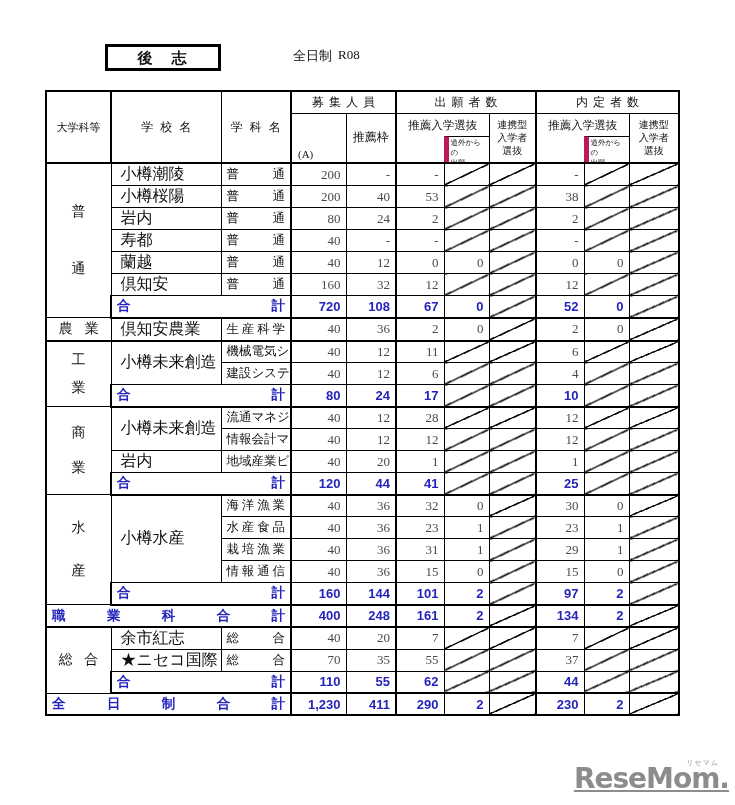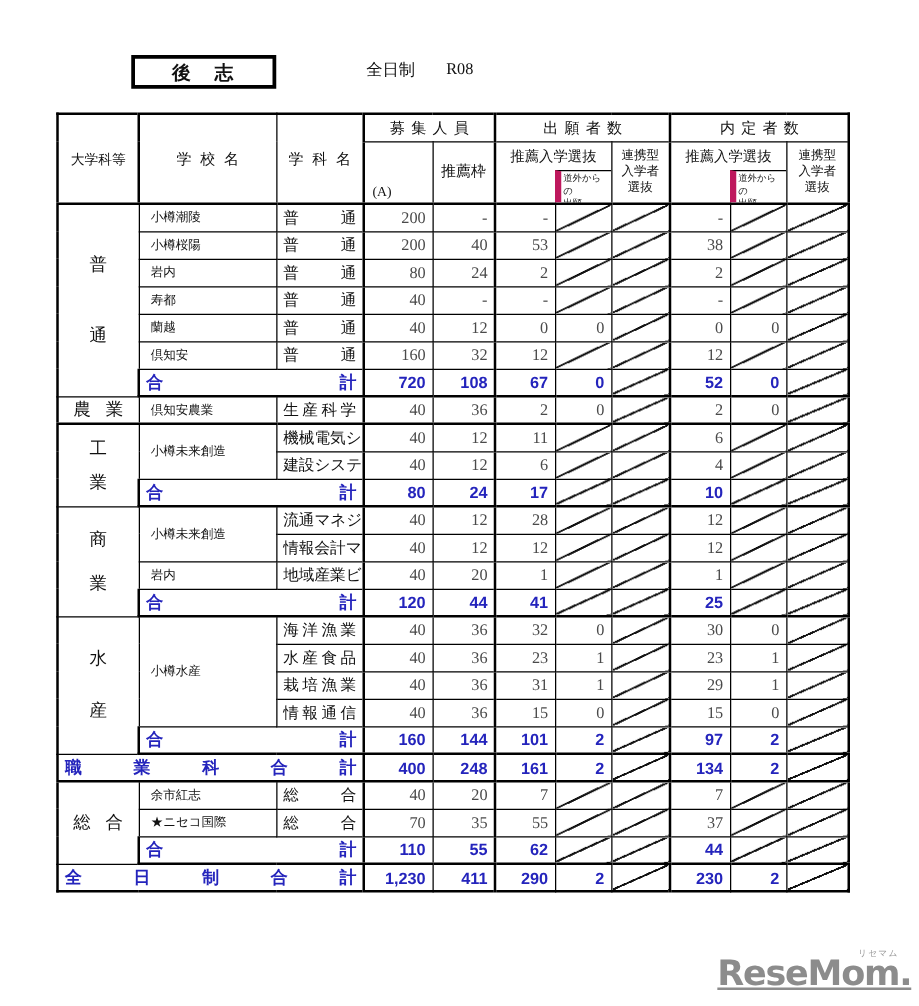--- a/index.html
+++ b/index.html
@@ -7,21 +7,21 @@
     width:735px;height:805px;position:relative;background:#ffffff;
     font-family:"Liberation Serif","DejaVu Serif",serif;color:#111;
     overflow:hidden;
   }
   
   .title-box{
     position:absolute;left:105px;top:44px;width:110px;height:21px;
     border:3px solid #000;display:flex;align-items:flex-end;justify-content:center;
     font-weight:bold;font-size:15px;letter-spacing:2px;
   }
-  .system-label{position:absolute;left:293px;top:47px;font-size:13px;display:flex;gap:25px;}
+  .system-label{position:absolute;left:293px;top:47px;font-size:13px;display:flex;gap:6px;}
   
   table{
     position:absolute;left:45px;top:90px;border-collapse:collapse;table-layout:fixed;
     width:633px;border:2px solid #000;
   }
   th,td{border:1px solid #000;padding:0;box-sizing:border-box;overflow:hidden;}
   thead th{font-weight:normal;font-size:12px;vertical-align:middle;text-align:center;}
   thead tr.h1{height:22px;}
   thead tr.h2{height:50px;}
   .hbb{border-bottom:2px solid #000;}
@@ -35,21 +35,21 @@
     position:absolute;right:0;bottom:0;width:45px;height:26px;
     border-left:5px solid #be185d;border-top:1px solid #000;
     font-size:7.5px;line-height:1.35;text-align:left;padding:1px 0 0 2px;
     white-space:pre-line;box-sizing:border-box;
   }
   th.coop{font-size:10px;line-height:1.3;white-space:pre-line;}
   tbody tr{height:22px;}
   tbody td{font-size:13px;vertical-align:middle;}
   tr.section-end td{border-bottom:2px solid #000;}
   .num{text-align:right;padding-right:5px;color:#4a4a4a;font-size:13px;}
-  .c-school{text-align:left;padding-left:9px;font-size:10px;}
+  .c-school{text-align:left;padding-left:9px;font-size:16px;}
   td.c-cat{position:relative;}
   .cat-v{
     position:absolute;inset:0;display:flex;flex-direction:column;
     justify-content:space-evenly;align-items:center;font-size:14px;
   }
   .cat-h{display:flex;justify-content:space-evenly;align-items:center;width:100%;font-size:14px;}
   td.just{padding:0;}
   .jwrap{display:flex;justify-content:space-between;align-items:center;width:100%;box-sizing:border-box;padding:0 5px;}
   td.c-subject{font-size:12.5px;}
   .s8{font-size:7.5px;}.s9{font-size:9px;}.s10{font-size:10px;}.s11{font-size:11px;}

